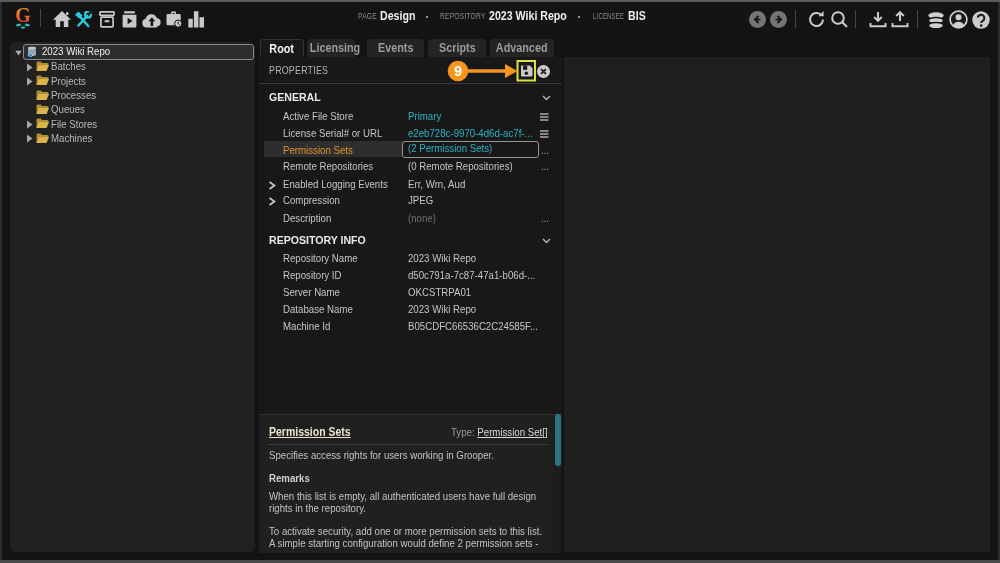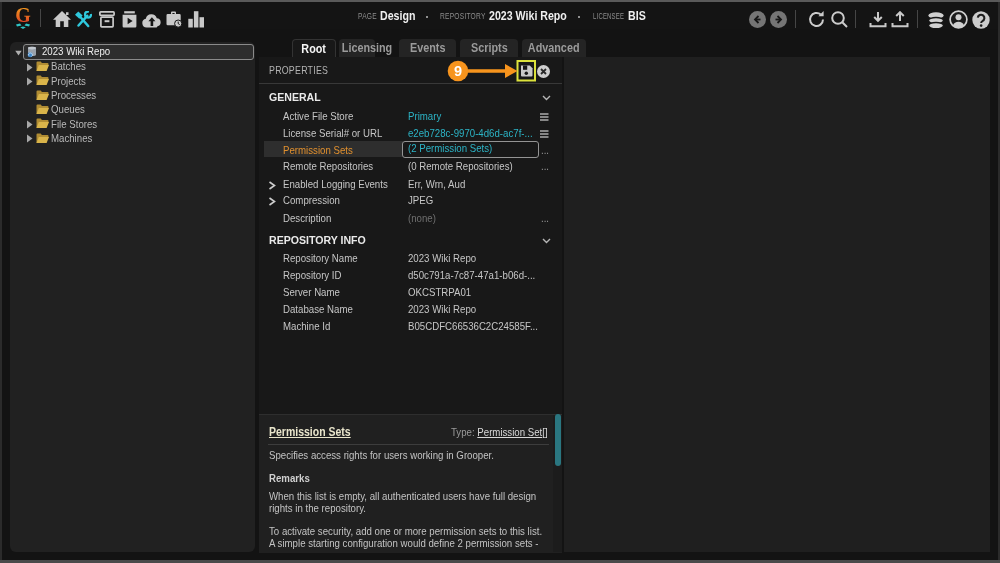--- a/index.html
+++ b/index.html
@@ -9,21 +9,21 @@
   .tx{position:absolute;transform-origin:0 50%;transform:scaleX(0.84);white-space:nowrap;
       font-size:11.5px;color:#c6c6c6;}
   .hx{position:absolute;transform-origin:0 50%;transform:scaleX(0.92);white-space:nowrap;
       font-size:11.5px;font-weight:bold;color:#eaeaea;}
   .bv{position:absolute;transform-origin:0 50%;transform:scaleX(0.85);white-space:nowrap;
       font-size:12.5px;font-weight:bold;color:#efefef;}
   .bl{position:absolute;transform-origin:0 50%;transform:scaleX(0.78);white-space:nowrap;
       font-size:8.5px;color:#8d8d8d;letter-spacing:0.3px;}
   .teal{color:#2cb4c6;}
   .tab{position:absolute;top:38.5px;height:18.5px;background:#242424;border-radius:4px 4px 0 0;
-       color:#9b9b9b;font-size:12px;font-weight:bold;text-align:center;line-height:19px;margin-left:32px;}
+       color:#9b9b9b;font-size:12px;font-weight:bold;text-align:center;line-height:19px;}
   .tab span{display:inline-block;transform:scaleX(0.9);}
 </style>
 </head>
 <body>
 <div id="app">
 
   <div class="abs" style="left:0;top:0;width:1000px;height:2px;background:#5a5a5a;"></div>
   <div class="abs" style="left:0;top:560px;width:1000px;height:3px;background:#4a4a4a;"></div>
   <div class="abs" style="left:0;top:2px;width:2px;height:558px;background:#2b2b2b;"></div>
   <div class="abs" style="left:998px;top:2px;width:2px;height:558px;background:#2b2b2b;"></div>
@@ -196,21 +196,21 @@
     </svg>
   <svg class="abs" style="left:36px;top:132.5px;" width="13" height="11" viewBox="0 0 13 11">
       <path d="M0.5 10 V1.5 a1 1 0 0 1 1-1 h3.2 l1.2 1.6 h5.6 a1 1 0 0 1 1 1 V4 Z" fill="#b08c33"></path>
       <path d="M0.5 10 L2.8 4 h10.2 L10.6 10 Z" fill="#d9b44a"></path>
     </svg>
   <div class="tx" style="left:51px;top:131.9px;color:#b9b9b9;">Machines</div>
 
   <div class="abs" style="left:564px;top:57px;width:426px;height:495px;background:#1f1f1f;"></div>
 
   <div class="tab" style="left:259.5px;width:42px;background:#181818;border:1px solid #333;border-bottom:none;color:#f5f5f5;"><span>Root</span></div>
-  <div class="tab" style="left:307px;width:36px;"><span>Licensing</span></div>
+  <div class="tab" style="left:307px;width:48px;"><span>Licensing</span></div>
   <div class="tab" style="left:367px;width:57px;"><span>Events</span></div>
   <div class="tab" style="left:428px;width:58px;"><span>Scripts</span></div>
   <div class="tab" style="left:490px;width:64px;"><span>Advanced</span></div>
 
   <div id="mid" class="abs" style="left:259px;top:57px;width:303px;height:357px;background:#181818;"></div>
   <div class="tx" style="left:269px;top:64px;font-size:10.5px;color:#b3b3b3;letter-spacing:0.3px;">PROPERTIES</div>
   <div class="abs" style="left:259px;top:83px;width:303px;height:1px;background:#383838;"></div>
 
   <div class="hx" style="left:269px;top:91.4px;">GENERAL</div>
   <svg class="abs" style="left:542px;top:95px;" width="9" height="6" viewBox="0 0 9 6">

